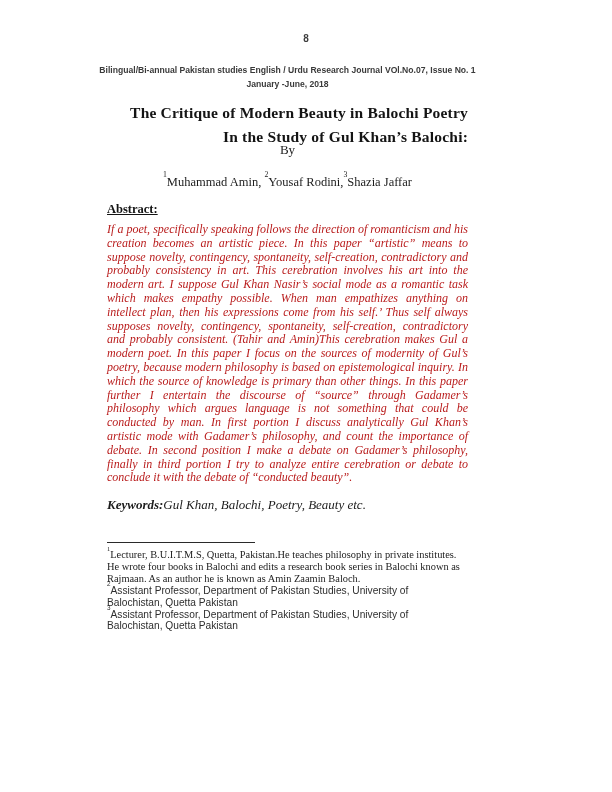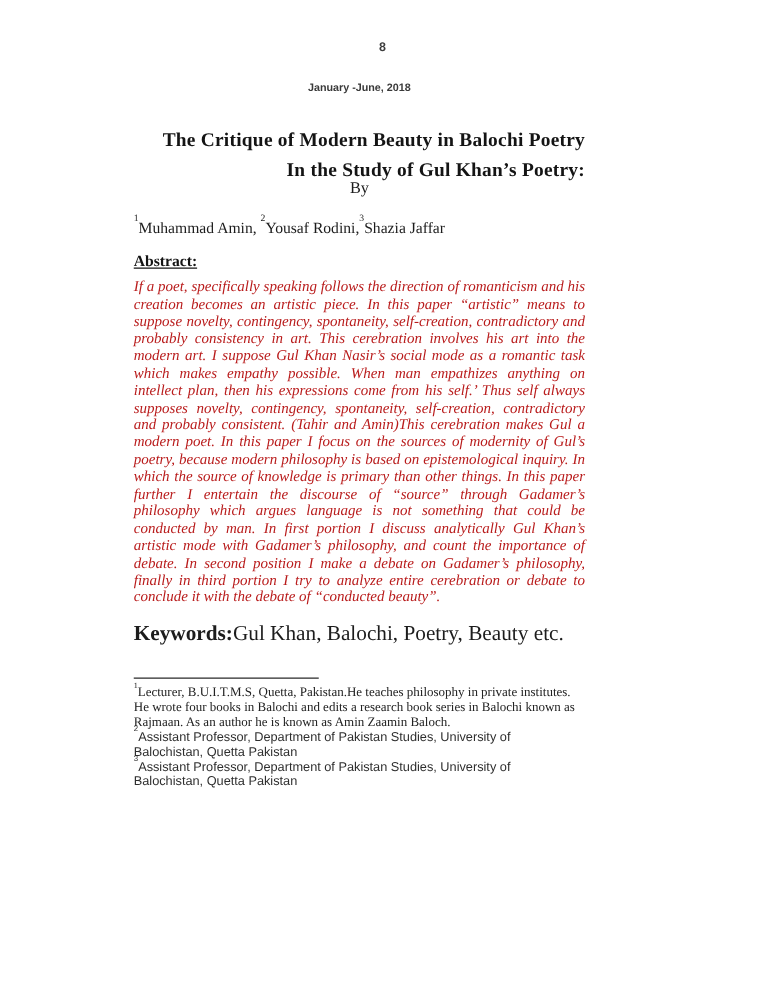--- a/index.html
+++ b/index.html
@@ -67,21 +67,21 @@
     text-align: center;
     font-size: 13px;
     color: #1c1c1c;
   }
 
   .authors-line {
     position: absolute;
     top: 175px;
     left: 0;
     width: 100%;
-    text-align: left;
+    text-align: center;
     font-size: 12.5px;
     color: #1c1c1c;
   }
 
   sup.fn-mark {
     font-size: 0.62em;
     position: relative;
     top: -0.45em;
     line-height: 0;
   }
@@ -106,22 +106,23 @@
     color: #b91c1c;
     line-height: 13.8px;
     text-align: justify;
   }
 
   .keywords-line {
     position: absolute;
     top: 497px;
     left: 0;
     width: 100%;
-    font-size: 17px;
+    font-size: 13px;
     color: #1c1c1c;
+    font-style: italic;
   }
   .keywords-line .label { font-weight: 700; }
 
   .footnote-rule {
     position: absolute;
     top: 542px;
     left: 0;
     width: 148px;
     border-top: 1.5px solid #2a2a2a;
   }
@@ -147,26 +148,27 @@
 </head>
 <body>
 
 <div class="page">
 
   <div class="page-number">8</div>
 
   <div class="content">
 
     <div class="journal-header">
+      <div>Bilingual/Bi-annual Pakistan studies English / Urdu Research Journal VOl.No.07, Issue No. 1</div>
       <div>January -June, 2018</div>
     </div>
 
     <div class="title-line first">The Critique of Modern Beauty in Balochi Poetry</div>
 
-    <div class="title-line second">In the Study of Gul Khan’s Poetry:</div>
+    <div class="title-line second">In the Study of Gul Khan’s Balochi:</div>
 
     <div class="byline">By</div>
 
     <div class="authors-line">
       <span><sup class="fn-mark">1</sup><span>Muhammad Amin, </span></span><span><sup class="fn-mark">2</sup><span>Yousaf Rodini,</span></span><span><sup class="fn-mark">3</sup><span>Shazia Jaffar</span></span>
     </div>
 
     <div class="abstract-heading">Abstract:</div>
 
     <div class="abstract-body">If a poet, specifically speaking follows the direction of romanticism and his creation becomes an artistic piece. In this paper “artistic” means to suppose novelty, contingency, spontaneity, self-creation, contradictory and probably consistency in art. This cerebration involves his art into the modern art. I suppose Gul Khan Nasir’s social mode as a romantic task which makes empathy possible. When man empathizes anything on intellect plan, then his expressions come from his self.’ Thus self always supposes novelty, contingency, spontaneity, self-creation, contradictory and probably consistent. (Tahir and Amin)This cerebration makes Gul a modern poet. In this paper I focus on the sources of modernity of Gul’s poetry, because modern philosophy is based on epistemological inquiry. In which the source of knowledge is primary than other things. In this paper further I entertain the discourse of “source” through Gadamer’s philosophy which argues language is not something that could be conducted by man. In first portion I discuss analytically Gul Khan’s artistic mode with Gadamer’s philosophy, and count the importance of debate. In second position I make a debate on Gadamer’s philosophy, finally in third portion I try to analyze entire cerebration or debate to conclude it with the debate of “conducted beauty”.</div>

